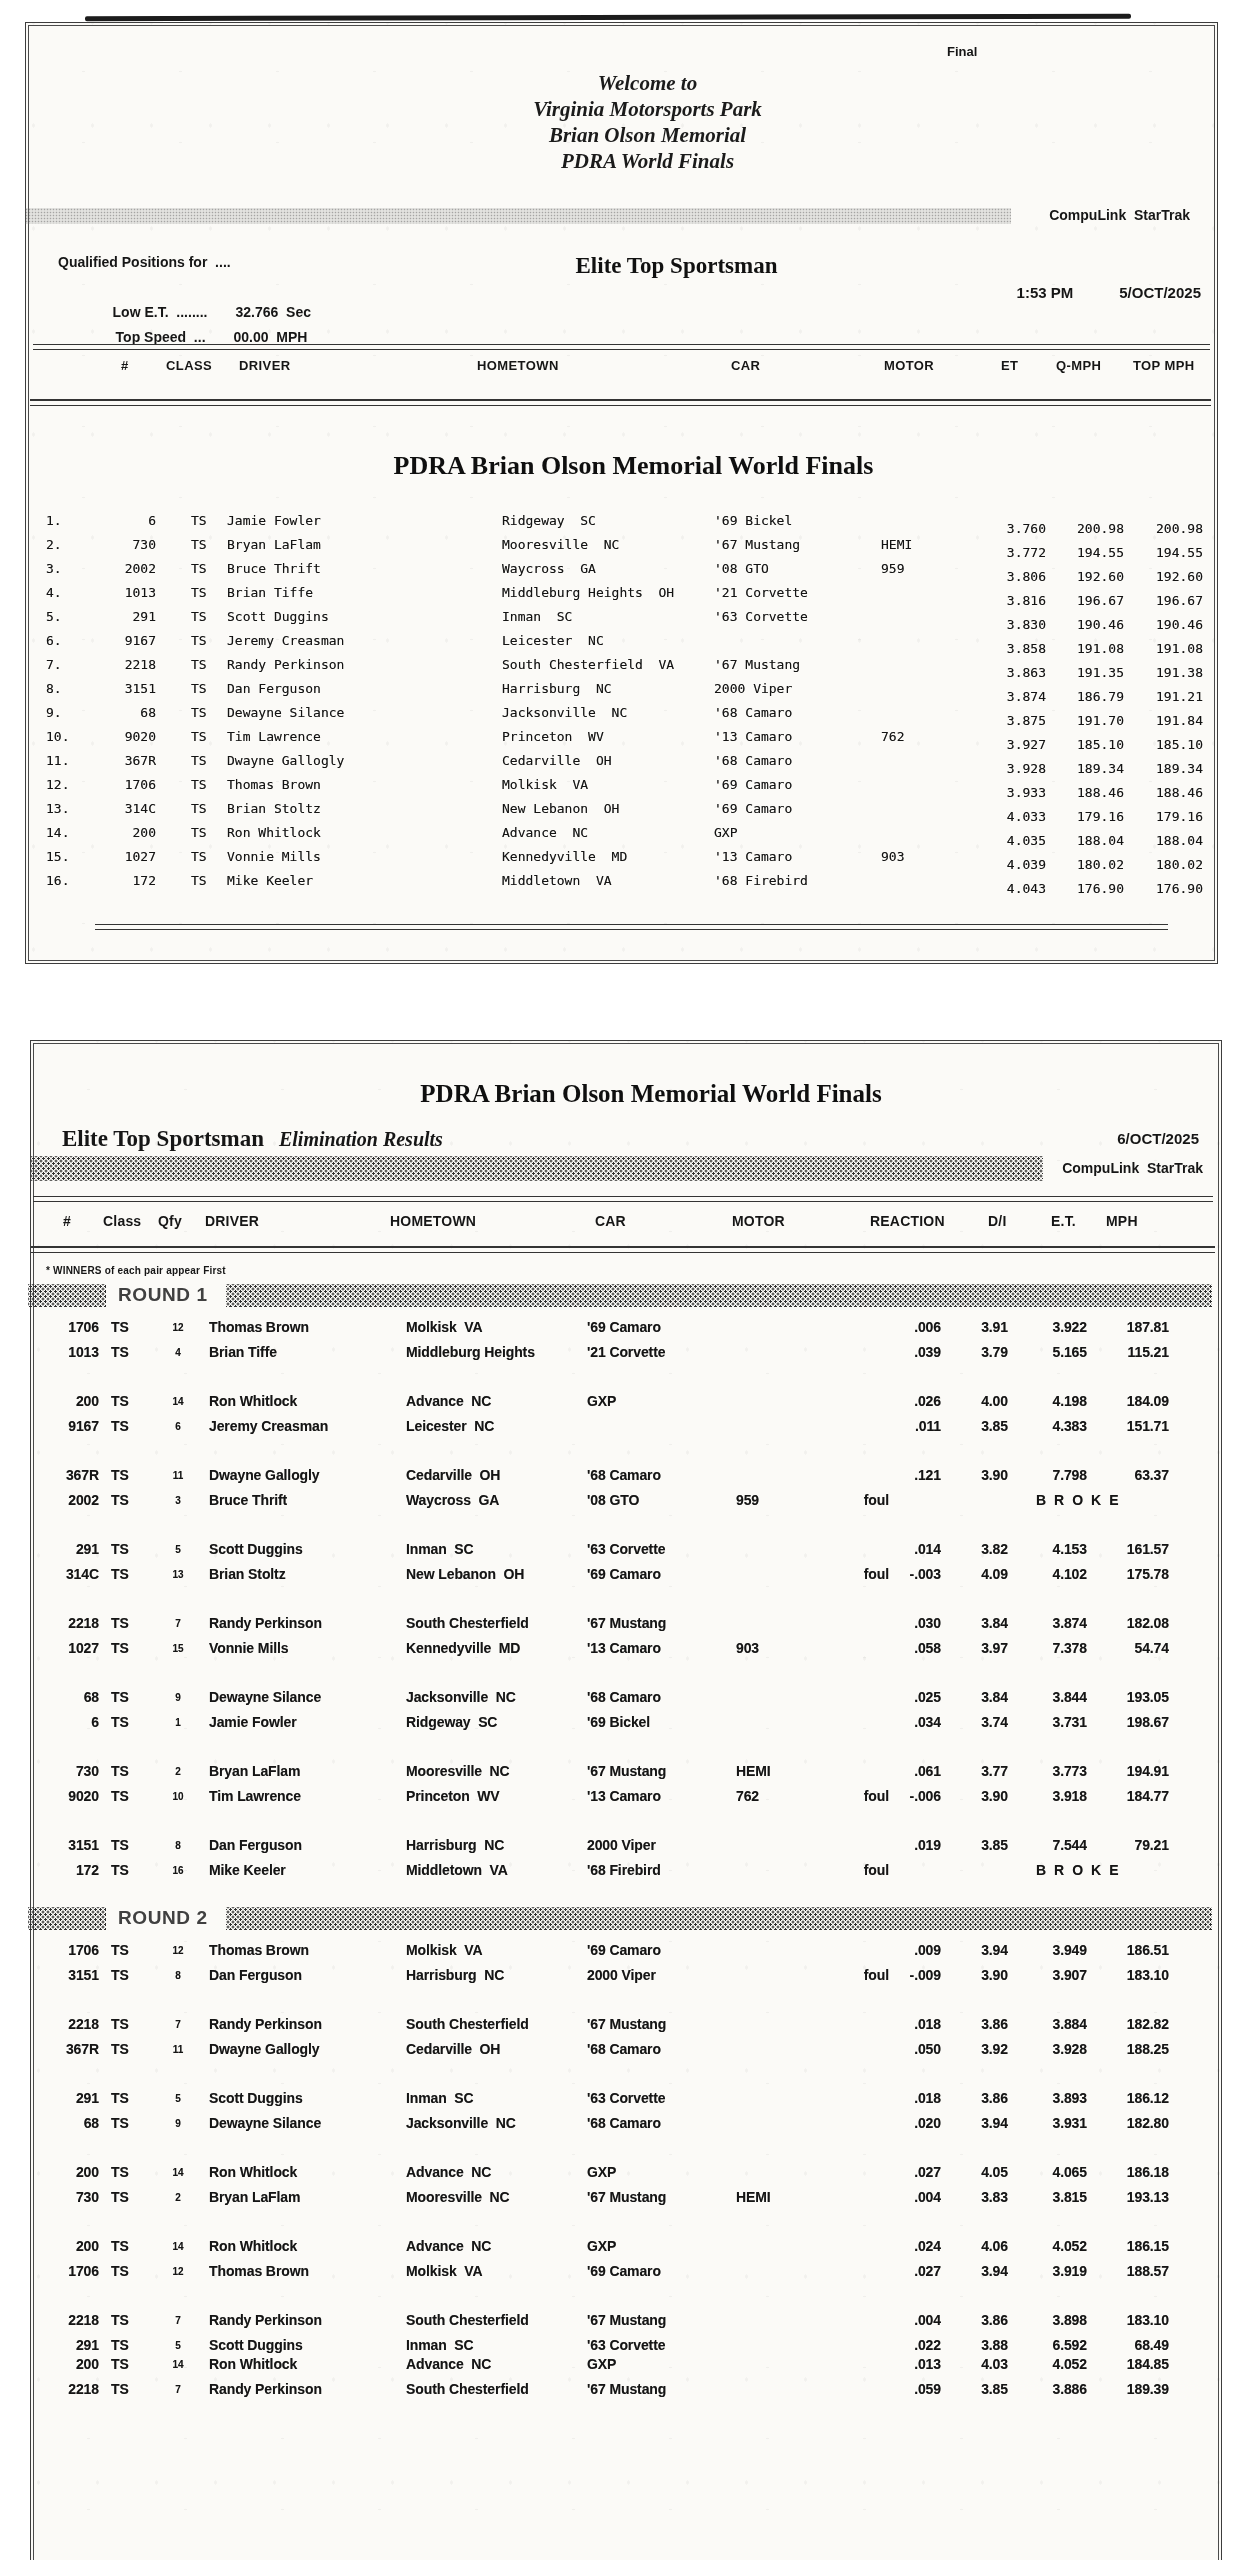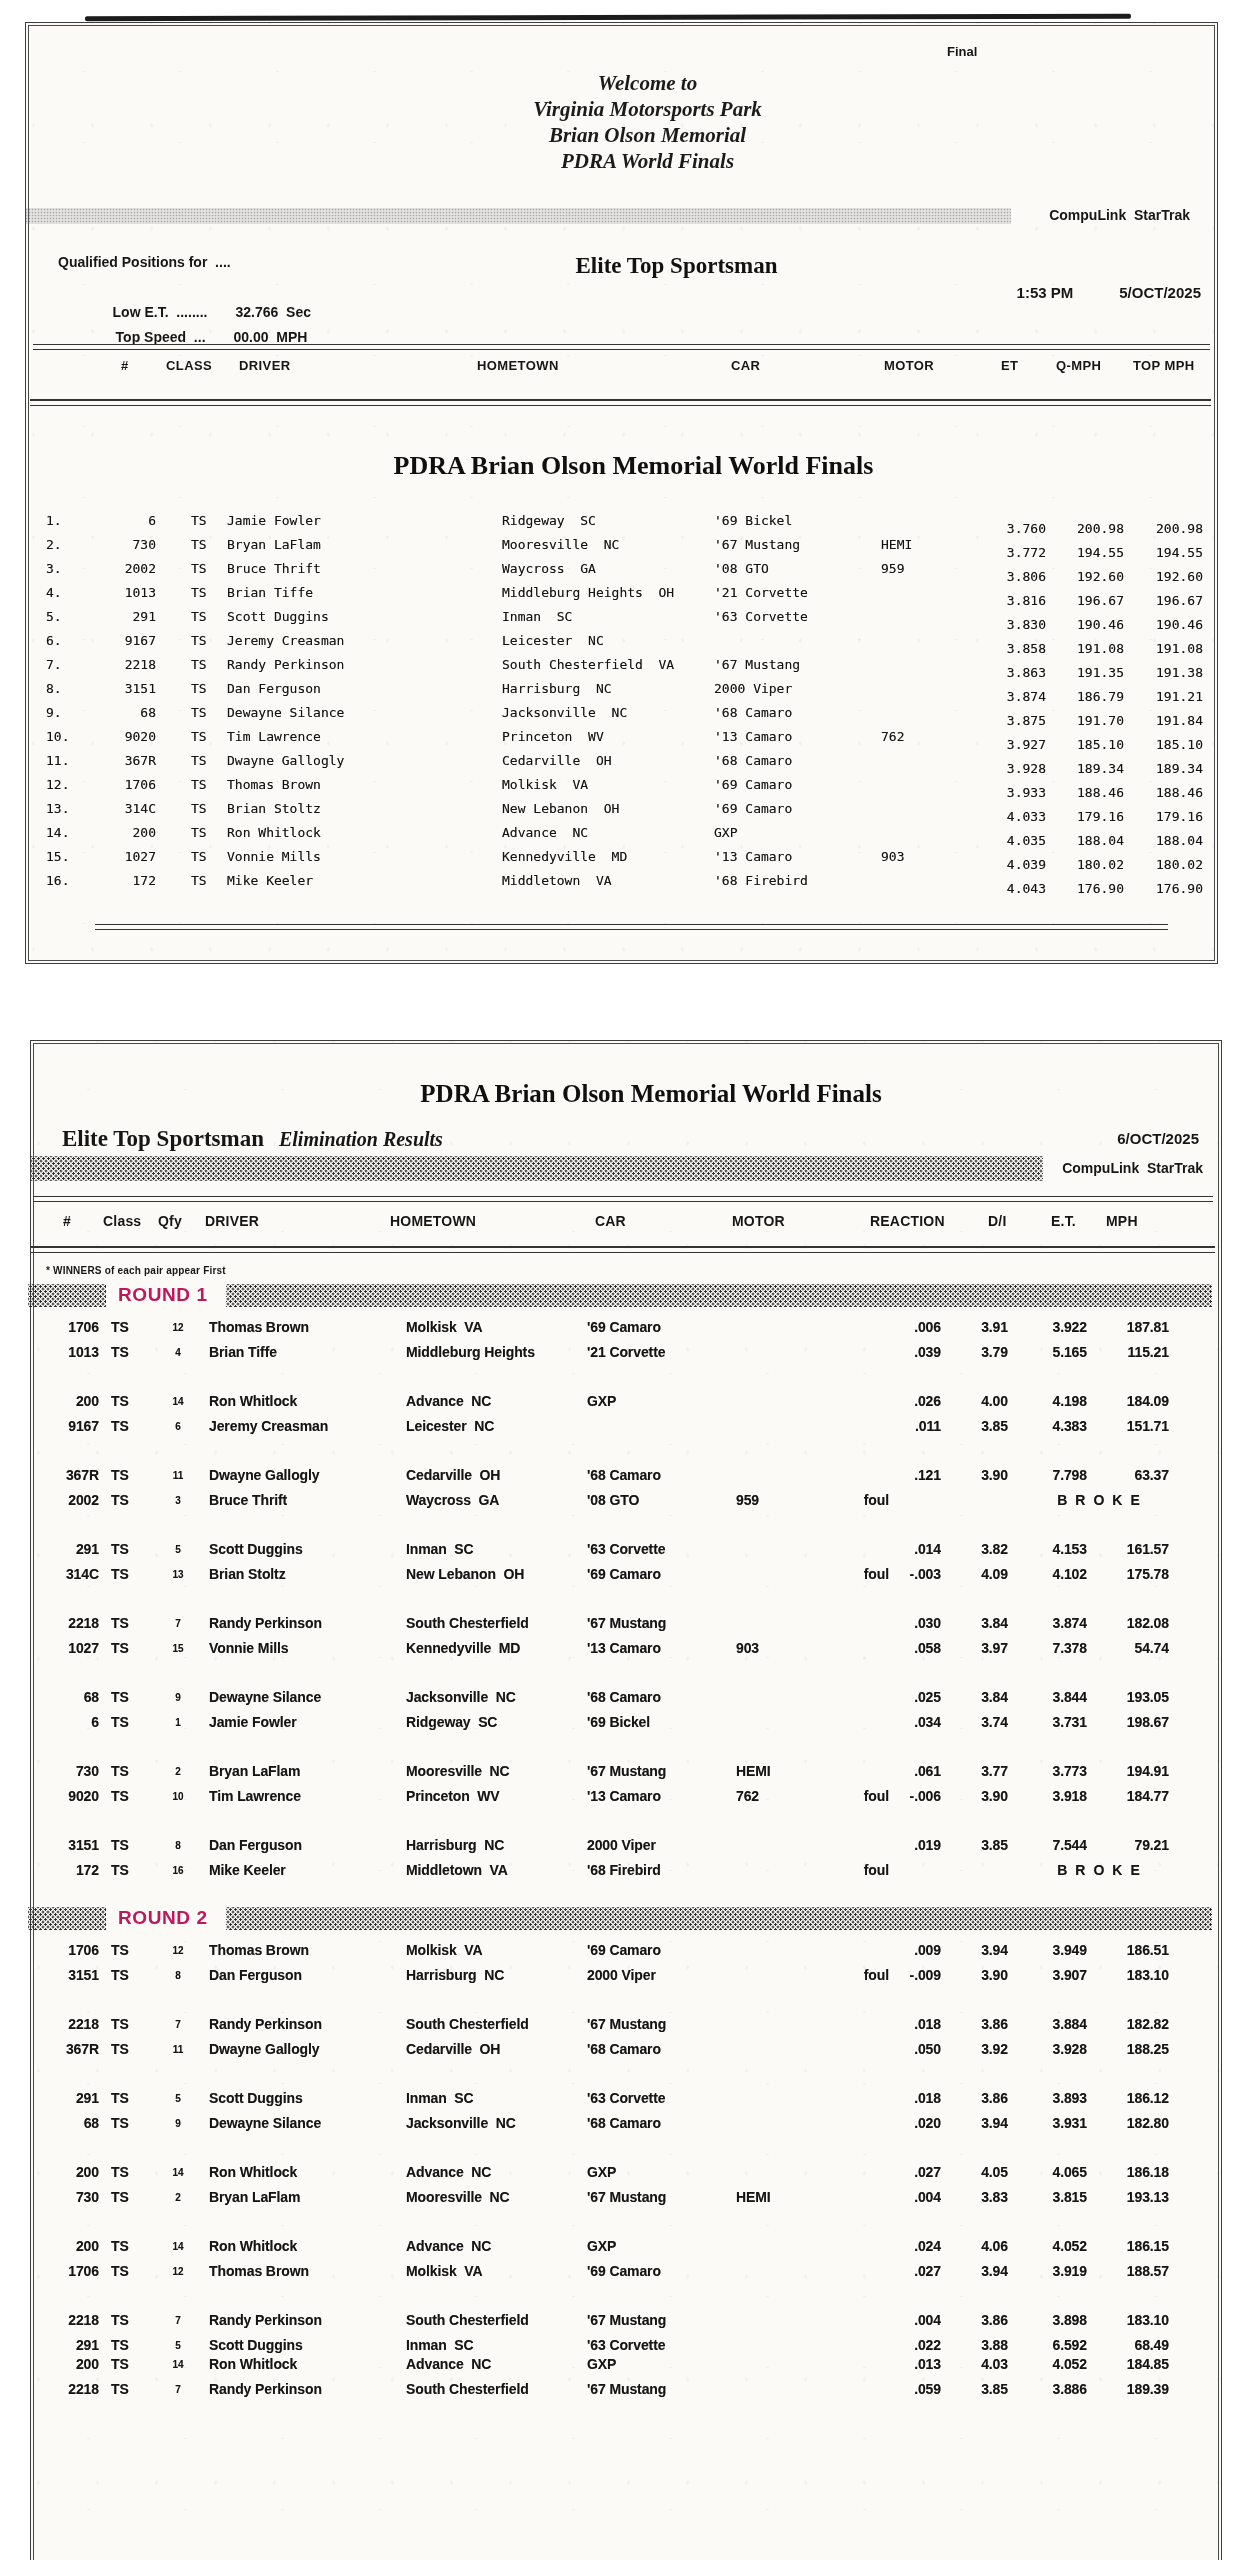--- a/index.html
+++ b/index.html
@@ -76,34 +76,34 @@
   .eh:nth-child(4){left:177px;} .eh:nth-child(5){left:362px;} .eh:nth-child(6){left:567px;}
   .eh:nth-child(7){left:704px;} .eh:nth-child(8){left:810px;padding-left:32px;} .eh:nth-child(9){left:960px;}
   .eh:nth-child(10){left:1023px;} .eh:nth-child(11){left:1078px;}
   .winners-note{left:15px;top:224px;font:600 10px/12px "Liberation Sans",sans-serif;letter-spacing:.2px;}
   .e-sections{left:-3px;top:243px;width:1186px;}
   .section:not(:first-child){margin-top:16px;}
   .section:nth-child(4){margin-top:-30px;}
   .band{position:relative;height:23px;margin-right:2px;}
   .band .lbl{position:absolute;left:78px;top:-3px;background:#fbfaf7;
              padding:0 18px 0 12px;font:700 19px/28px "Liberation Sans",sans-serif;
-             letter-spacing:.6px;color:#be185d;}
+             letter-spacing:.6px;color:#404040;}
   .pairs{margin-top:8px;}
   .pair{margin-bottom:24px;}
   .erow{display:grid;
         grid-template-columns:71px 50px 58px 195px 180px 148px 93px 66px 52px 67px 79px 82px;
         height:25px;font-family:"Liberation Sans",sans-serif;font-size:14px;font-weight:600;
         line-height:25px;color:#151515;white-space:pre;letter-spacing:-.1px;
         text-shadow:0 0 .4px rgba(20,20,20,.4);}
   .e-num{text-align:right;} .e-cls{padding-left:12px;}
   .e-qfy{text-align:center;font-size:10px;}
   .e-driver{padding-left:2px;} .e-hometown{padding-left:4px;} .e-car{padding-left:5px;}
   .e-motor{padding-left:6px;}
   .e-foul,.e-reaction,.e-di,.e-et,.e-mph{text-align:right;}
-  .e-broke{grid-column:11/13;padding-left:28px;letter-spacing:8px;text-align:center;}
+  .e-broke{grid-column:11/13;padding-left:28px;letter-spacing:8px;}
 </style>
 </head>
 <body>
 
 <div id="scan-artifact"></div>
 
 <div class="page" id="page1">
   <div class="abs final-lbl">Final</div>
   <div class="abs welcome">
       <div class="wline">Welcome to</div>

